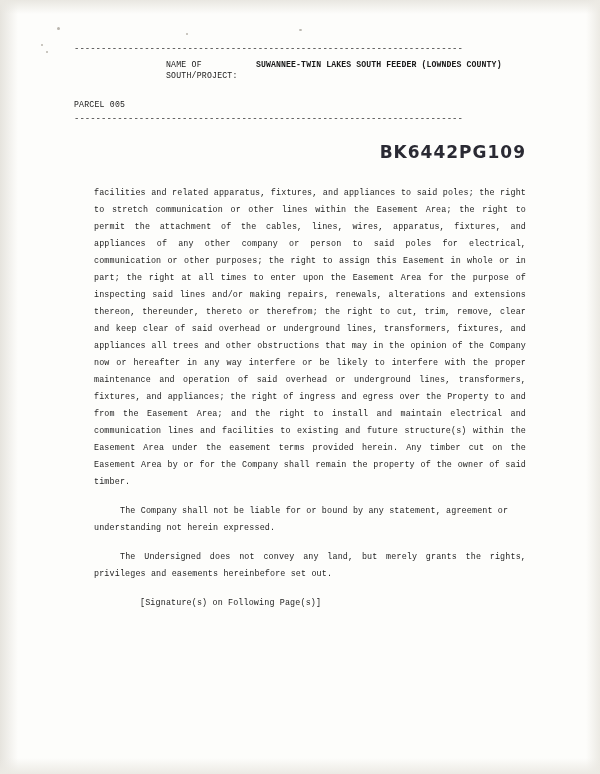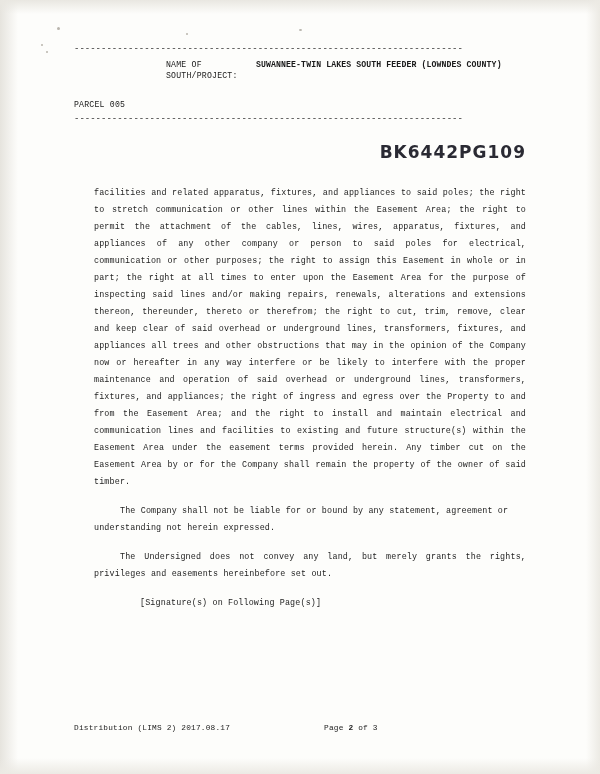--- a/index.html
+++ b/index.html
@@ -182,20 +182,14 @@
 
     <div class="body-block">
       <p class="para">facilities and related apparatus, fixtures, and appliances to said poles; the right to stretch communication or other lines within the Easement Area; the right to permit the attachment of the cables, lines, wires, apparatus, fixtures, and appliances of any other company or person to said poles for electrical, communication or other purposes; the right to assign this Easement in whole or in part; the right at all times to enter upon the Easement Area for the purpose of inspecting said lines and/or making repairs, renewals, alterations and extensions thereon, thereunder, thereto or therefrom; the right to cut, trim, remove, clear and keep clear of said overhead or underground lines, transformers, fixtures, and appliances all trees and other obstructions that may in the opinion of the Company now or hereafter in any way interfere or be likely to interfere with the proper maintenance and operation of said overhead or underground lines, transformers, fixtures, and appliances; the right of ingress and egress over the Property to and from the Easement Area; and the right to install and maintain electrical and communication lines and facilities to existing and future structure(s) within the Easement Area under the easement terms provided herein. Any timber cut on the Easement Area by or for the Company shall remain the property of the owner of said timber.</p>
       <p class="para indent last-left">The Company shall not be liable for or bound by any statement, agreement or understanding not herein expressed.</p>
       <p class="para indent">The Undersigned does not convey any land, but merely grants the rights, privileges and easements hereinbefore set out.</p>
       <div class="sig-line">[Signature(s) on Following Page(s)]</div>
     </div>
 
   </div>
 
-  <div class="footer">
-    <div class="footer-left">Distribution (LIMS 2) 2017.08.17</div>
-    <div class="footer-right">
-      <span>Page </span><b>2</b><span> of 3</span>
-    </div>
-  </div>
 
 </div>
 
 </body></html>

